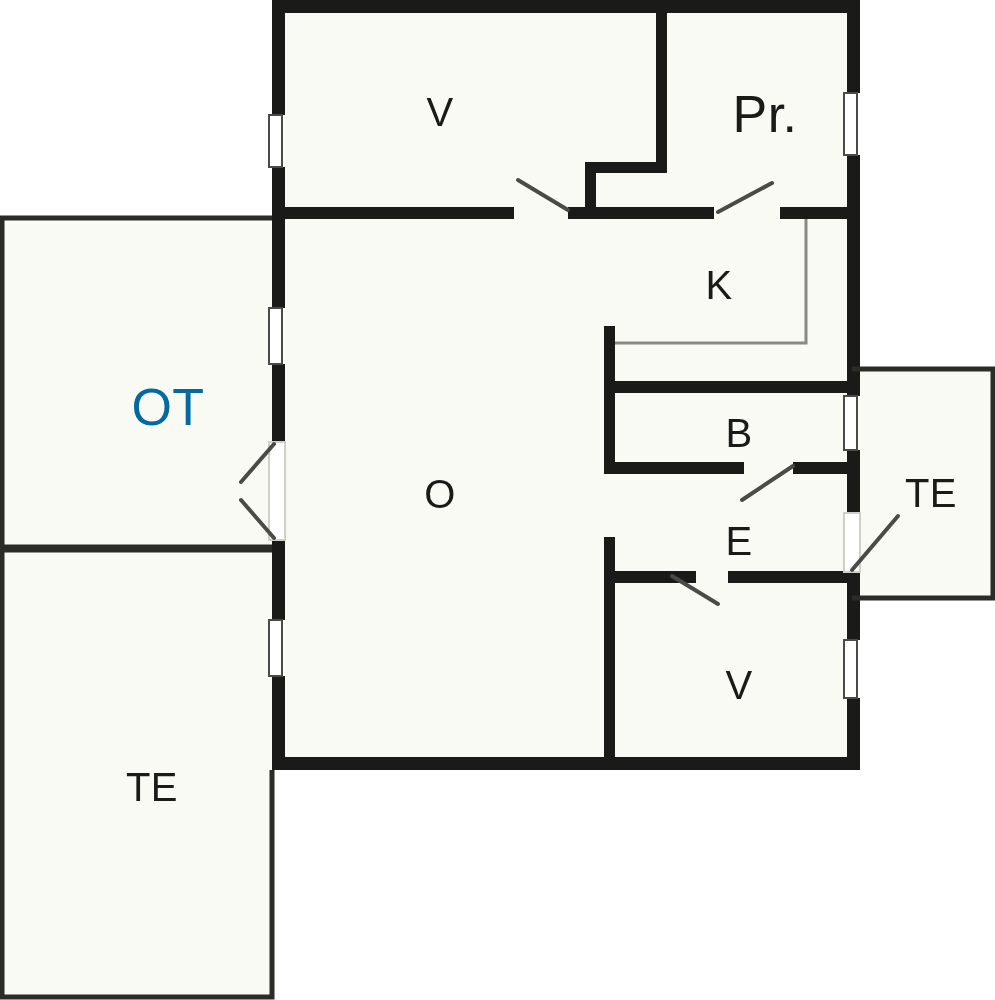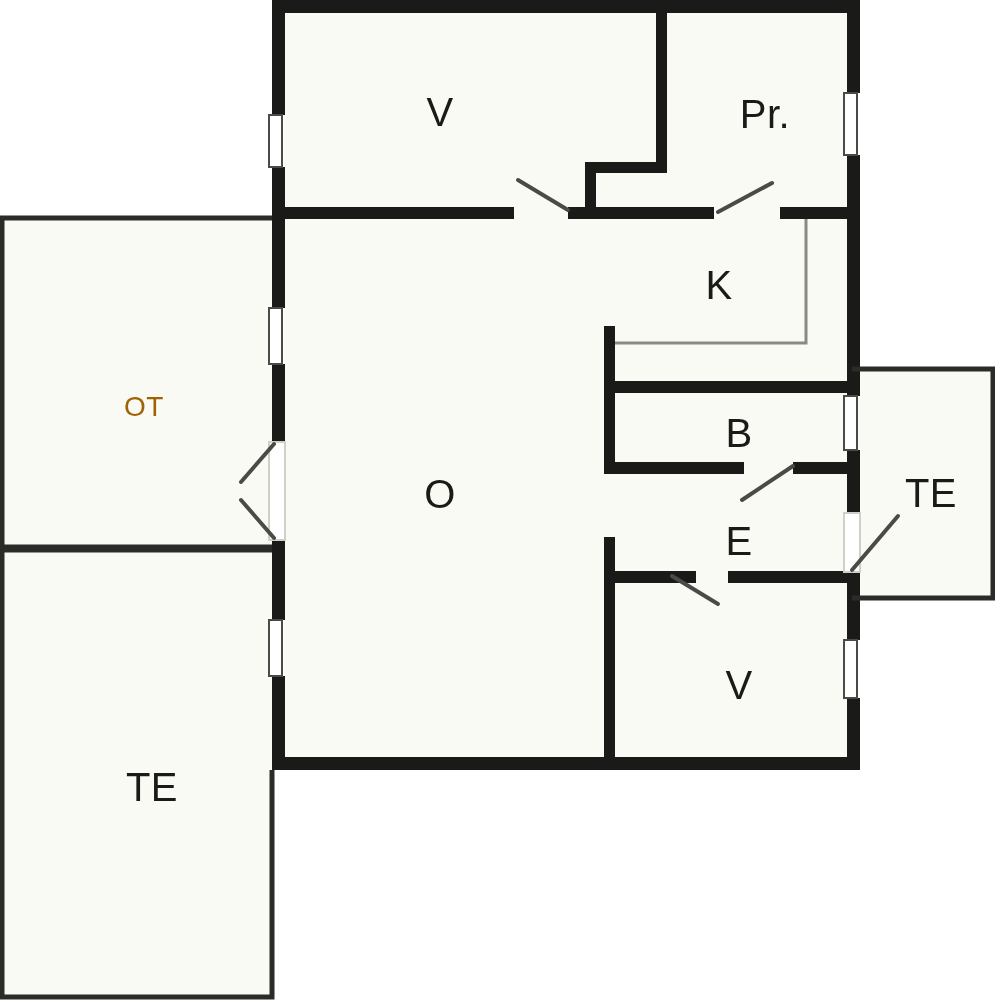--- a/index.html
+++ b/index.html
@@ -149,23 +149,23 @@
       <line x1="852" y1="570" x2="898" y2="516" stroke="#4a4a46" stroke-width="4" stroke-linecap="round"></line>
 
       <rect x="269" y="442" width="16" height="98" fill="#ffffff" stroke="#d0d0c8" stroke-width="2"></rect>
       <line x1="274" y1="444" x2="241" y2="482" stroke="#4a4a46" stroke-width="4" stroke-linecap="round"></line>
       <line x1="274" y1="538" x2="241" y2="500" stroke="#4a4a46" stroke-width="4" stroke-linecap="round"></line>
     </g>
 
   </svg>
 
   <div class="room-label" style="left: 440px; top: 112px; font-size: 40px; color: rgb(26, 26, 24);">V</div>
-  <div class="room-label" style="left: 765px; top: 114px; font-size: 40px; color: rgb(26, 26, 24);">Pr.</div>
+  <div class="room-label" style="left: 765px; top: 114px; font-size: 52px; color: rgb(26, 26, 24);">Pr.</div>
   <div class="room-label" style="left: 719px; top: 285px; font-size: 40px; color: rgb(26, 26, 24);">K</div>
   <div class="room-label" style="left: 739px; top: 433px; font-size: 40px; color: rgb(26, 26, 24);">B</div>
   <div class="room-label" style="left: 739px; top: 541px; font-size: 40px; color: rgb(26, 26, 24);">E</div>
   <div class="room-label" style="left: 440px; top: 494px; font-size: 40px; color: rgb(26, 26, 24);">O</div>
-  <div class="room-label" style="left: 144px; top: 407px; font-size: 28px; color: #a16207;">OT</div>
+  <div class="room-label" style="left: 168px; top: 407px; font-size: 52px; color: #0369a1;">OT</div>
   <div class="room-label" style="left: 152px; top: 787px; font-size: 40px; color: rgb(26, 26, 24);">TE</div>
   <div class="room-label" style="left: 931px; top: 493px; font-size: 40px; color: rgb(26, 26, 24);">TE</div>
   <div class="room-label" style="left: 739px; top: 685px; font-size: 40px; color: rgb(26, 26, 24);">V</div>
 
 </div>
 
 </body></html>

